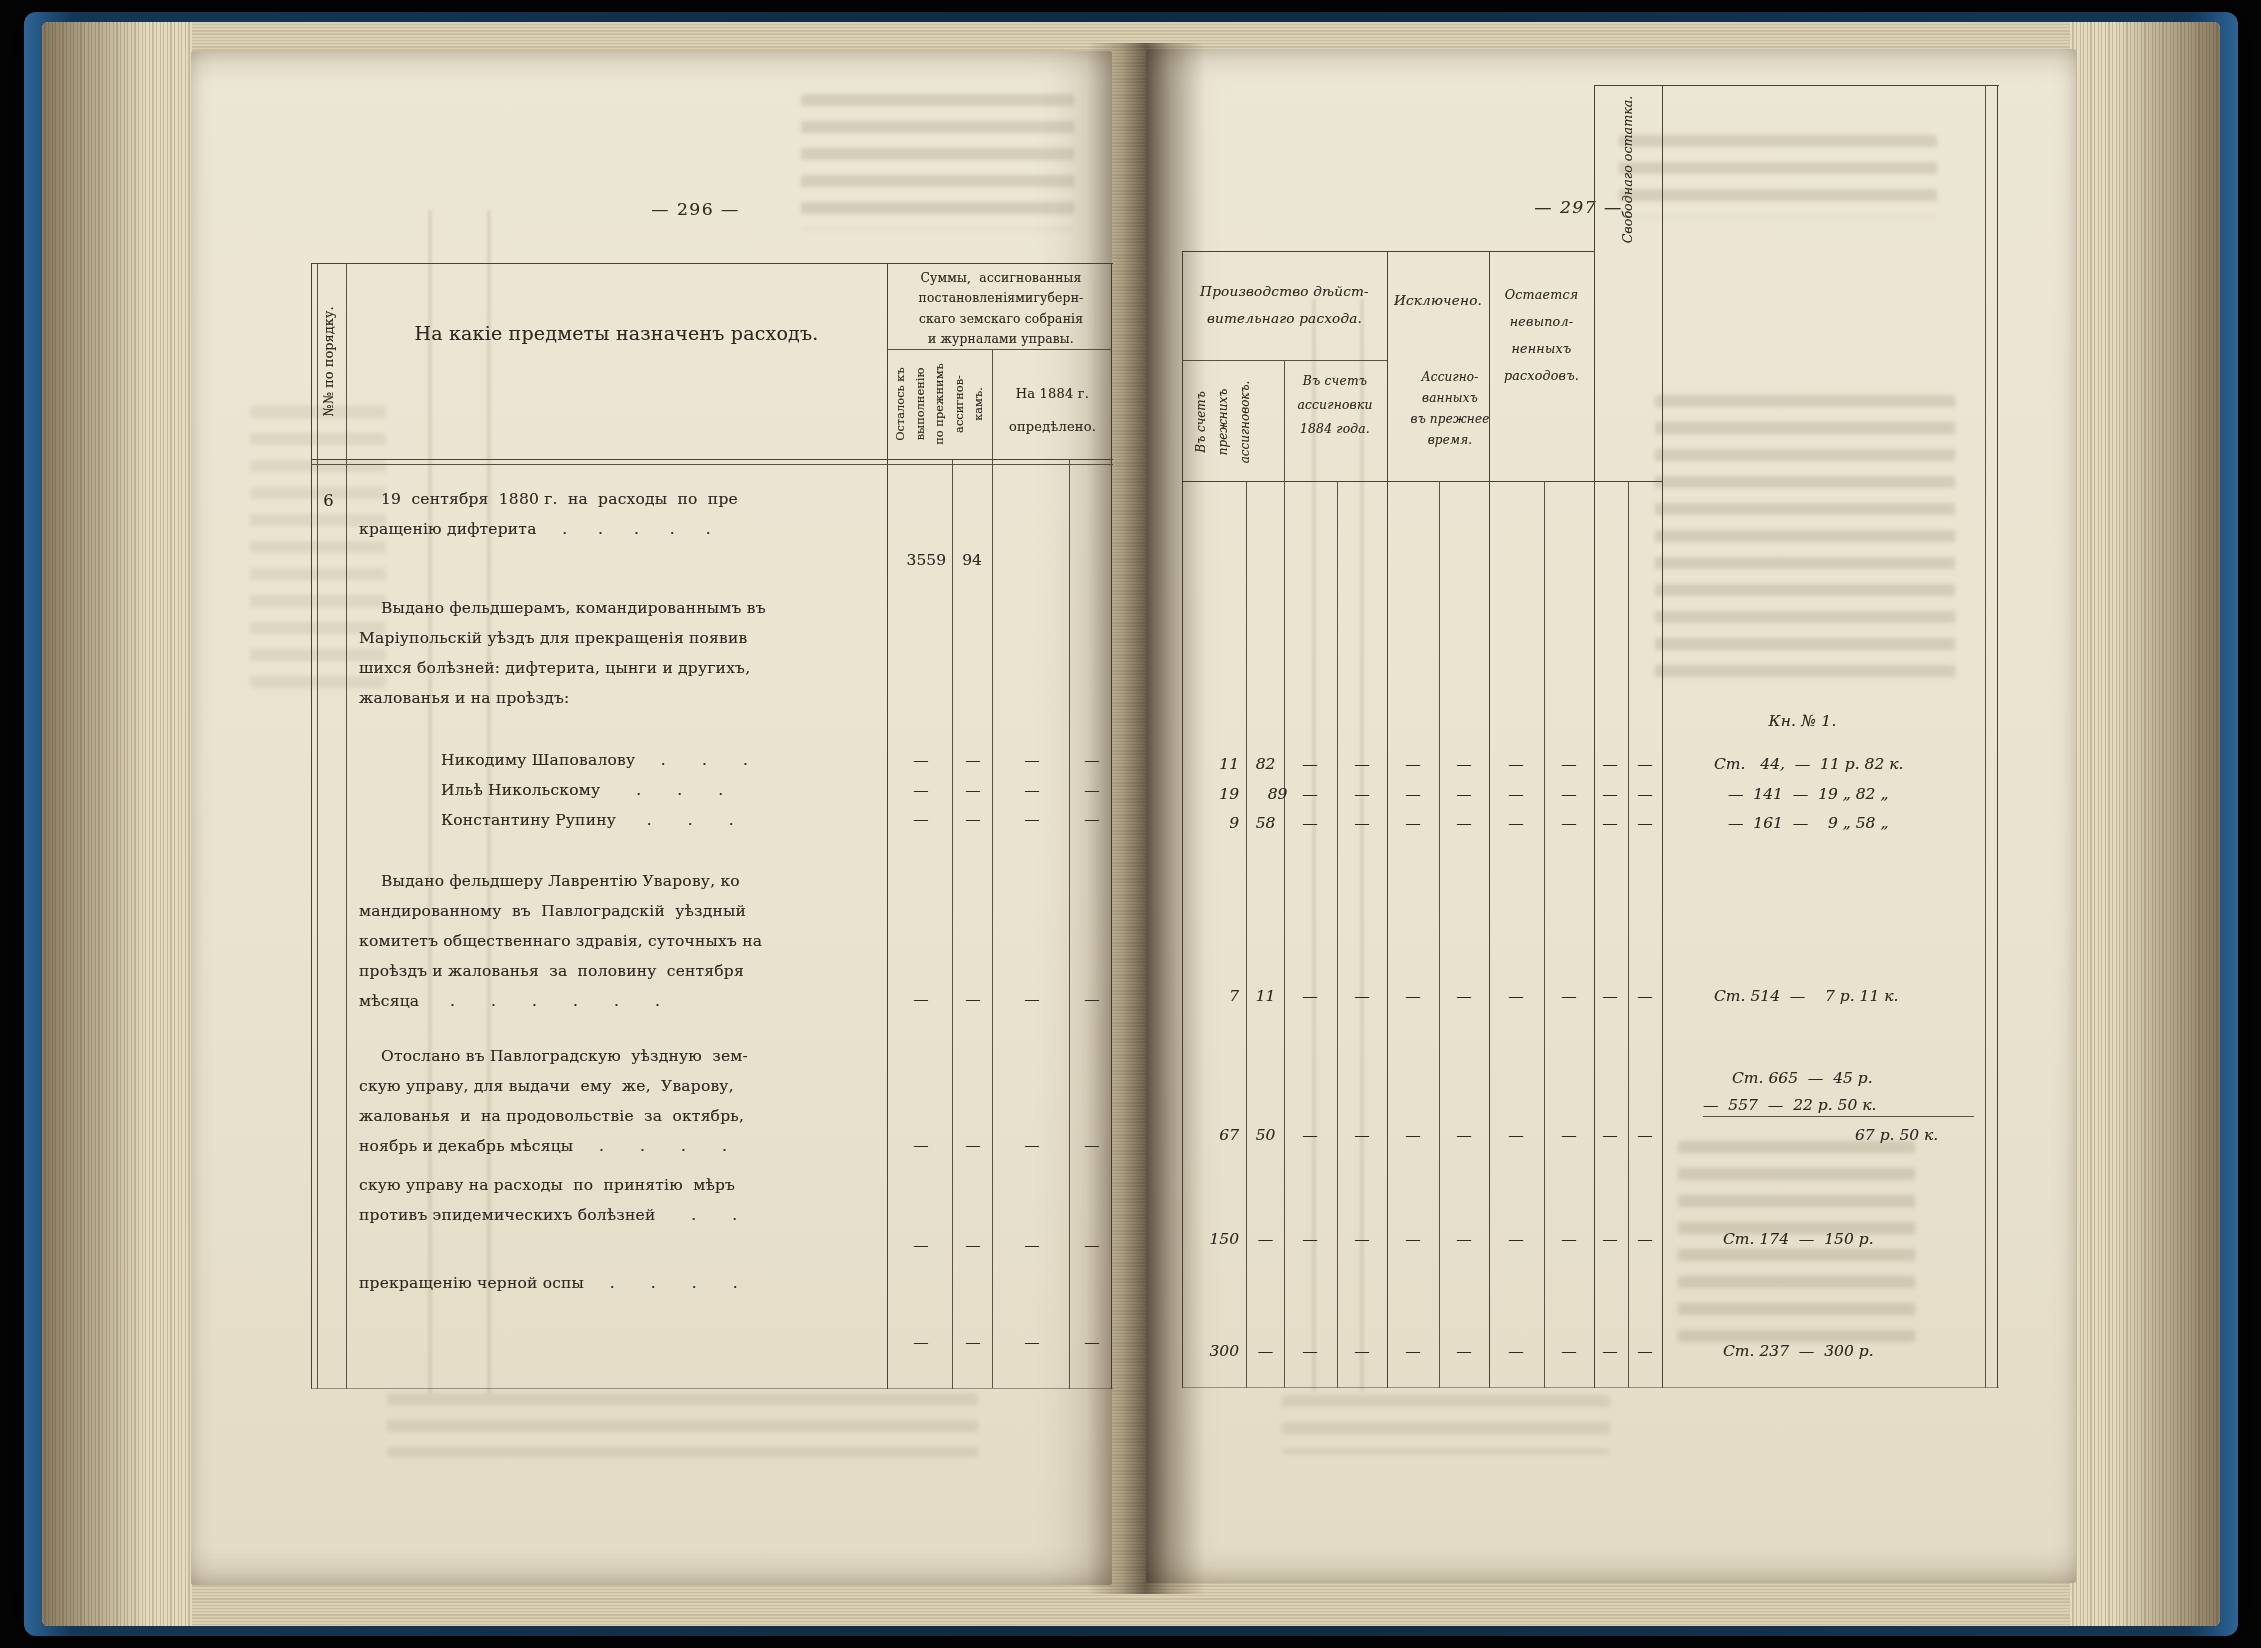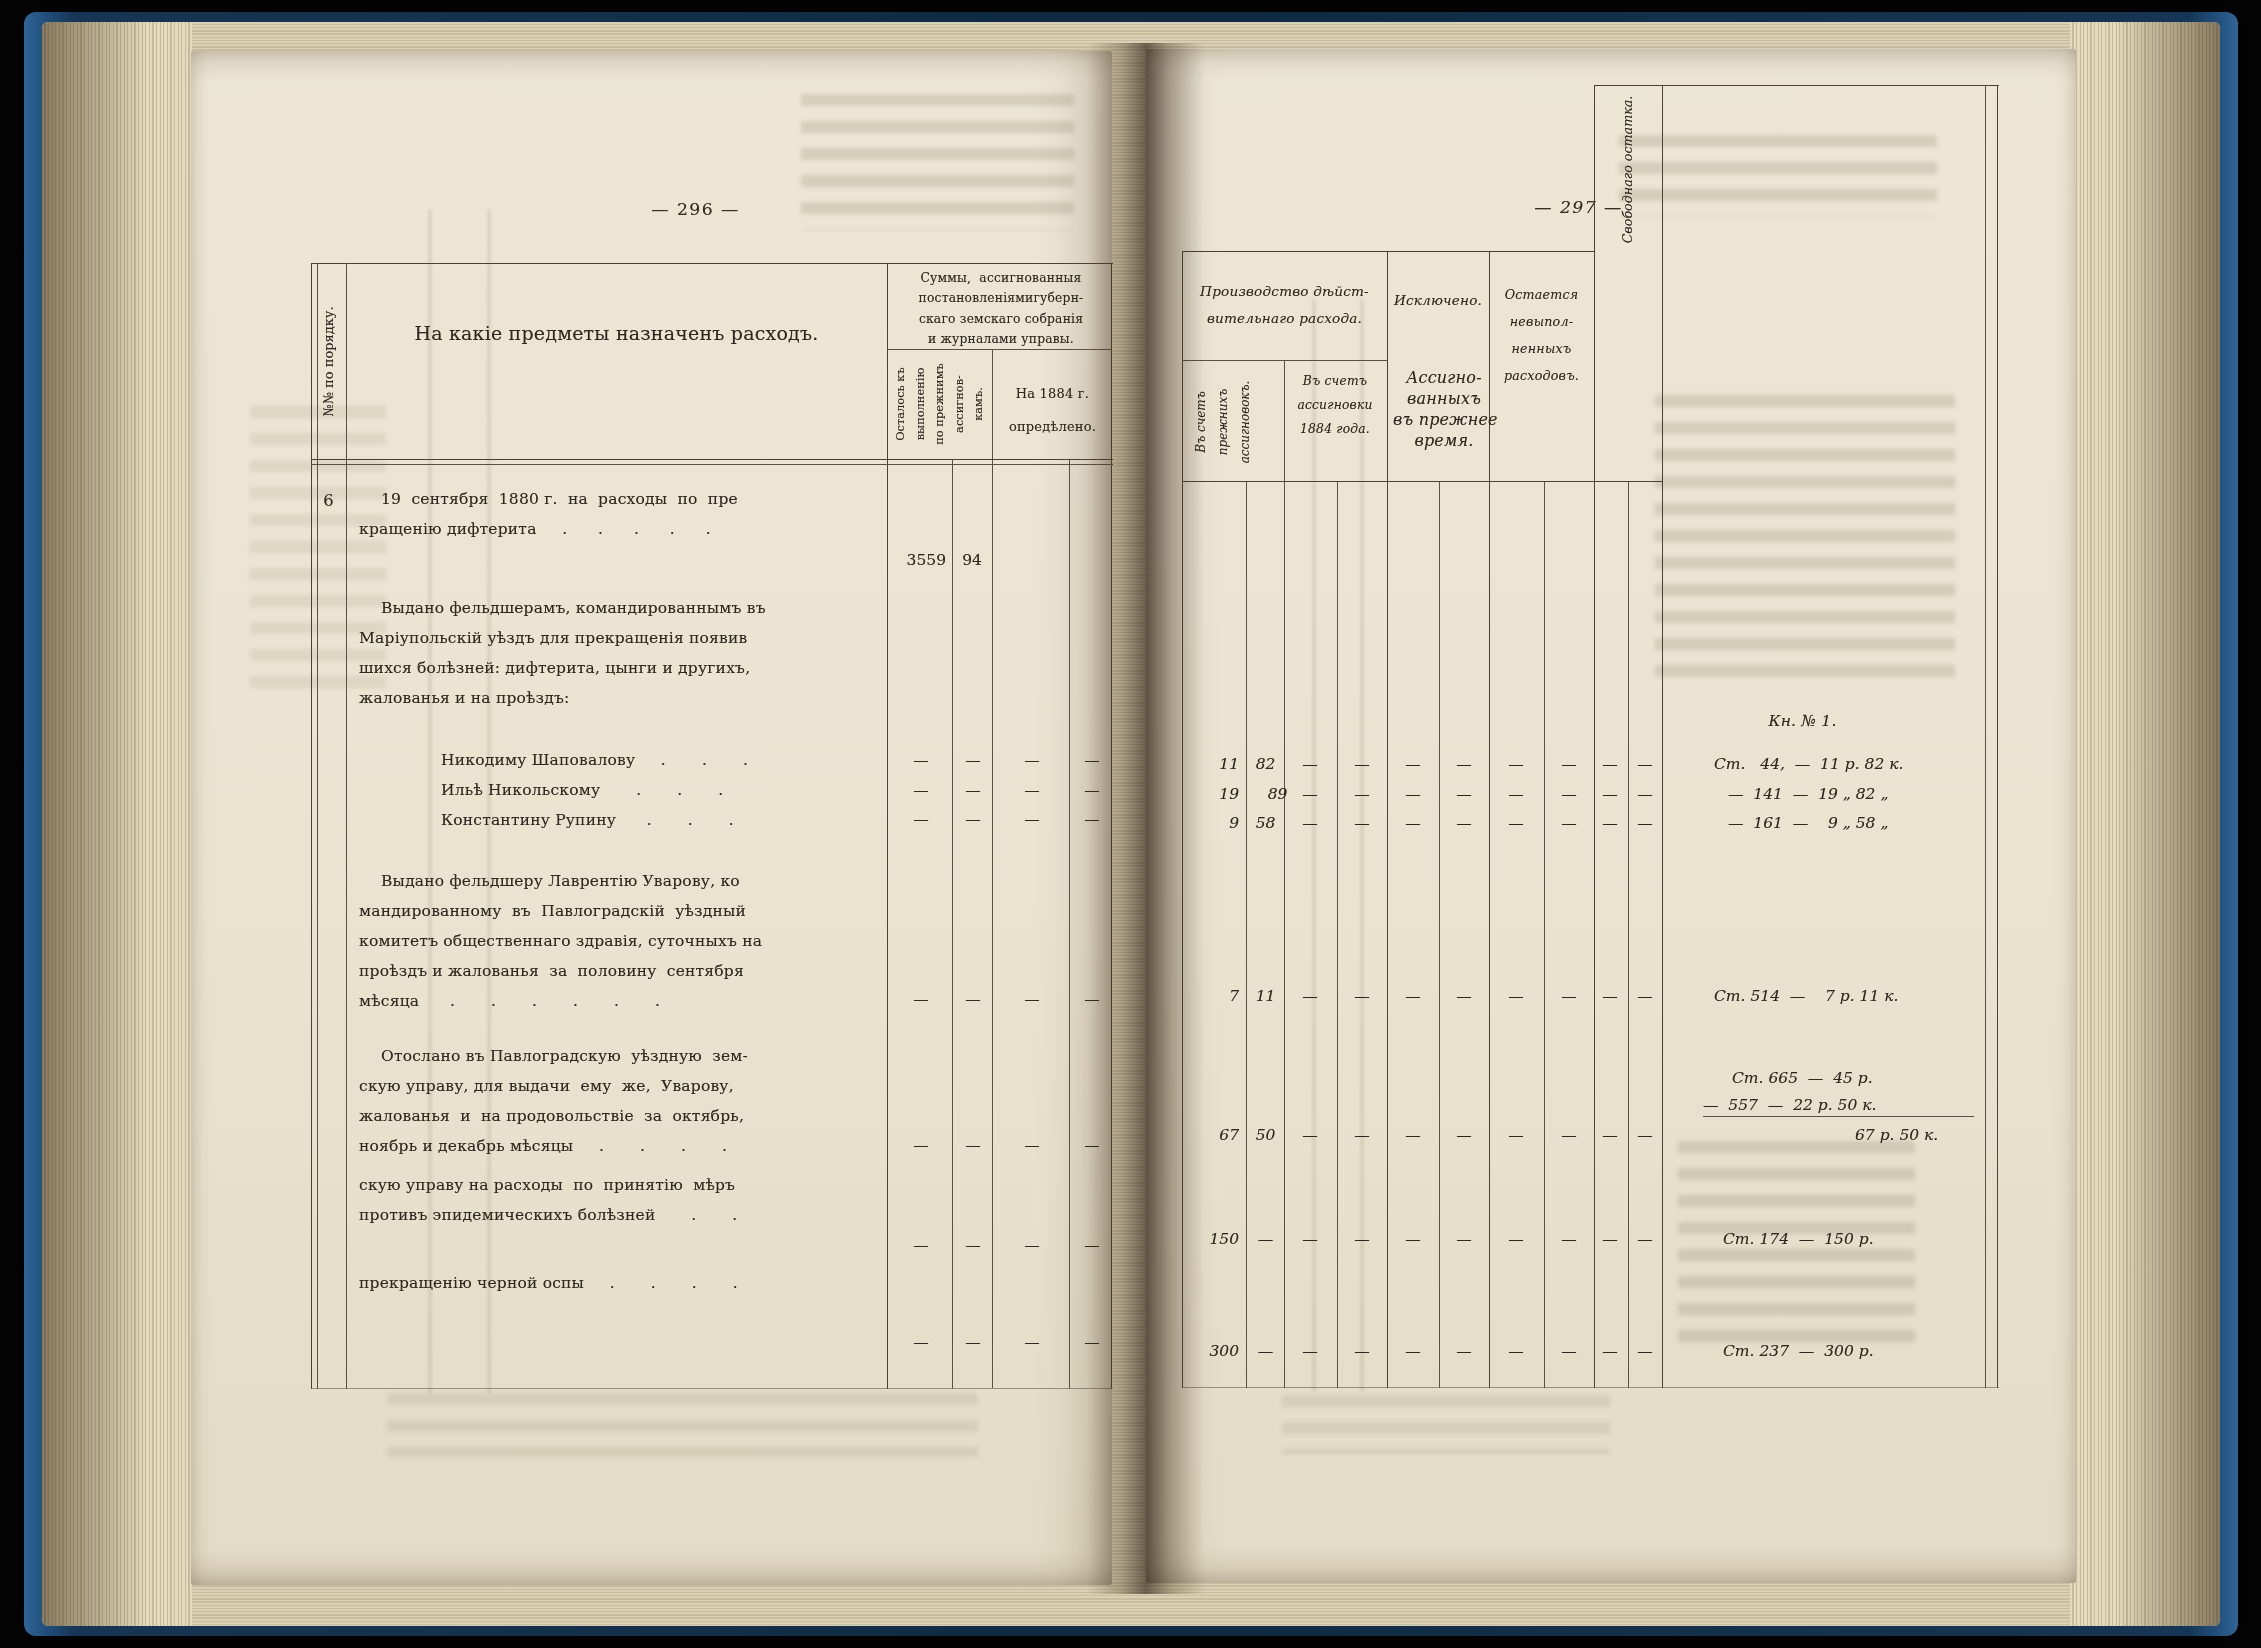--- a/index.html
+++ b/index.html
@@ -306,21 +306,21 @@
           </div>
       </div>
       <div class="tblock center" style="left:102px;top:118px;width:102px;font-size:12.3px;line-height:24px">
           <div class="tline">Въ счетъ</div>
           <div class="tline">ассигновки</div>
           <div class="tline">1884 года.</div>
         </div>
       <div class="tblock center" style="left:205px;top:34px;width:102px;font-size:13.6px">
         <div class="tline">Исключено.</div>
       </div>
-      <div class="tblock center" style="left:211px;top:116px;width:102px;font-size:16px;line-height:21px">
+      <div class="tblock center" style="left:217px;top:116px;width:102px;font-size:12px;line-height:21px">
           <div class="tline">Ассигно-</div>
           <div class="tline">ванныхъ</div>
           <div class="tline">въ прежнее</div>
           <div class="tline">время.</div>
         </div>
       <div class="tblock center" style="left:307px;top:30px;width:105px;font-size:12.7px;line-height:27px">
           <div class="tline">Остается</div>
           <div class="tline">невыпол-</div>
           <div class="tline">ненныхъ</div>
           <div class="tline">расходовъ.</div>

